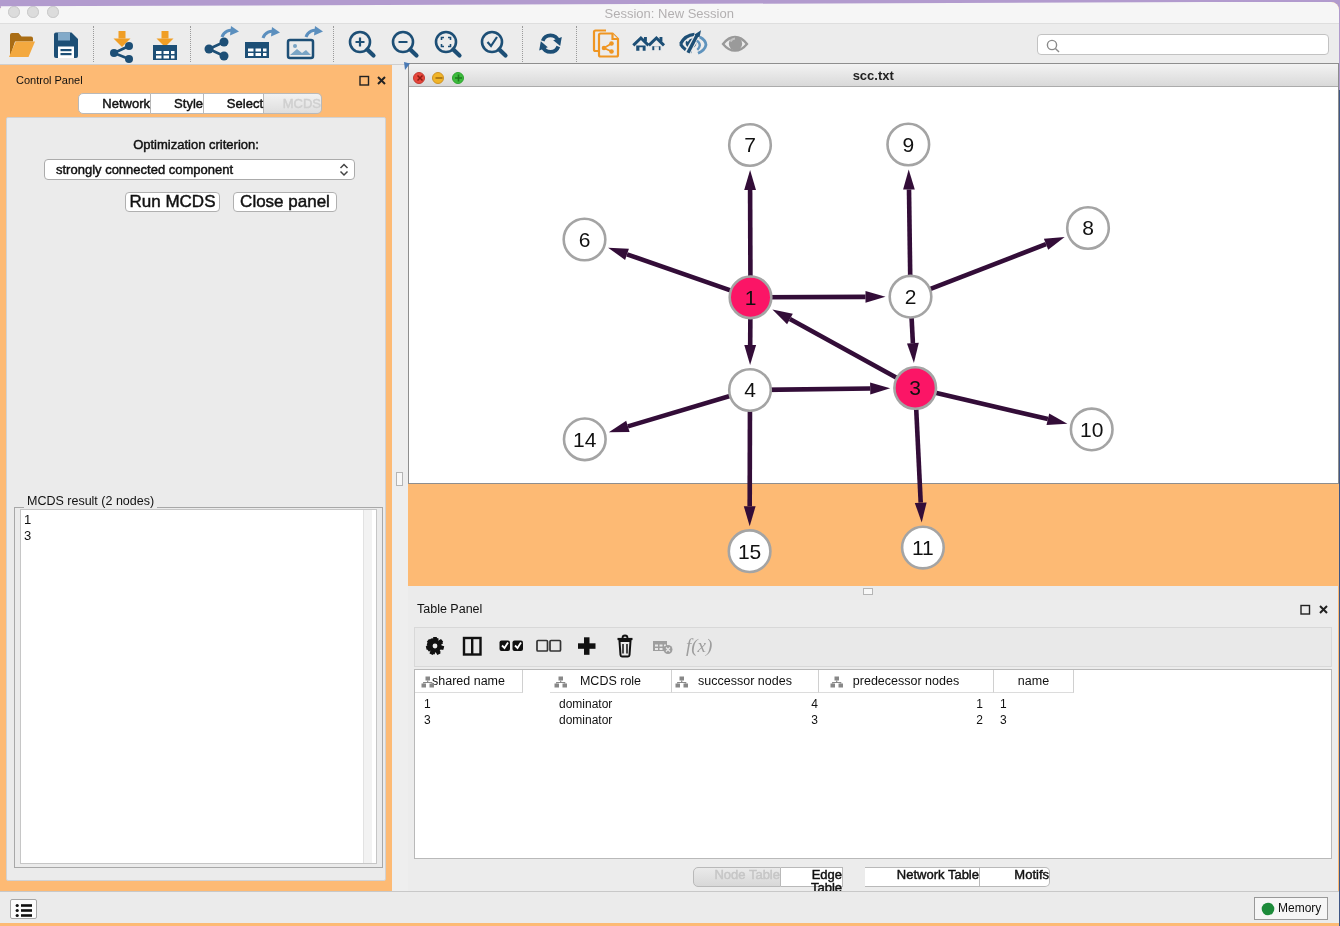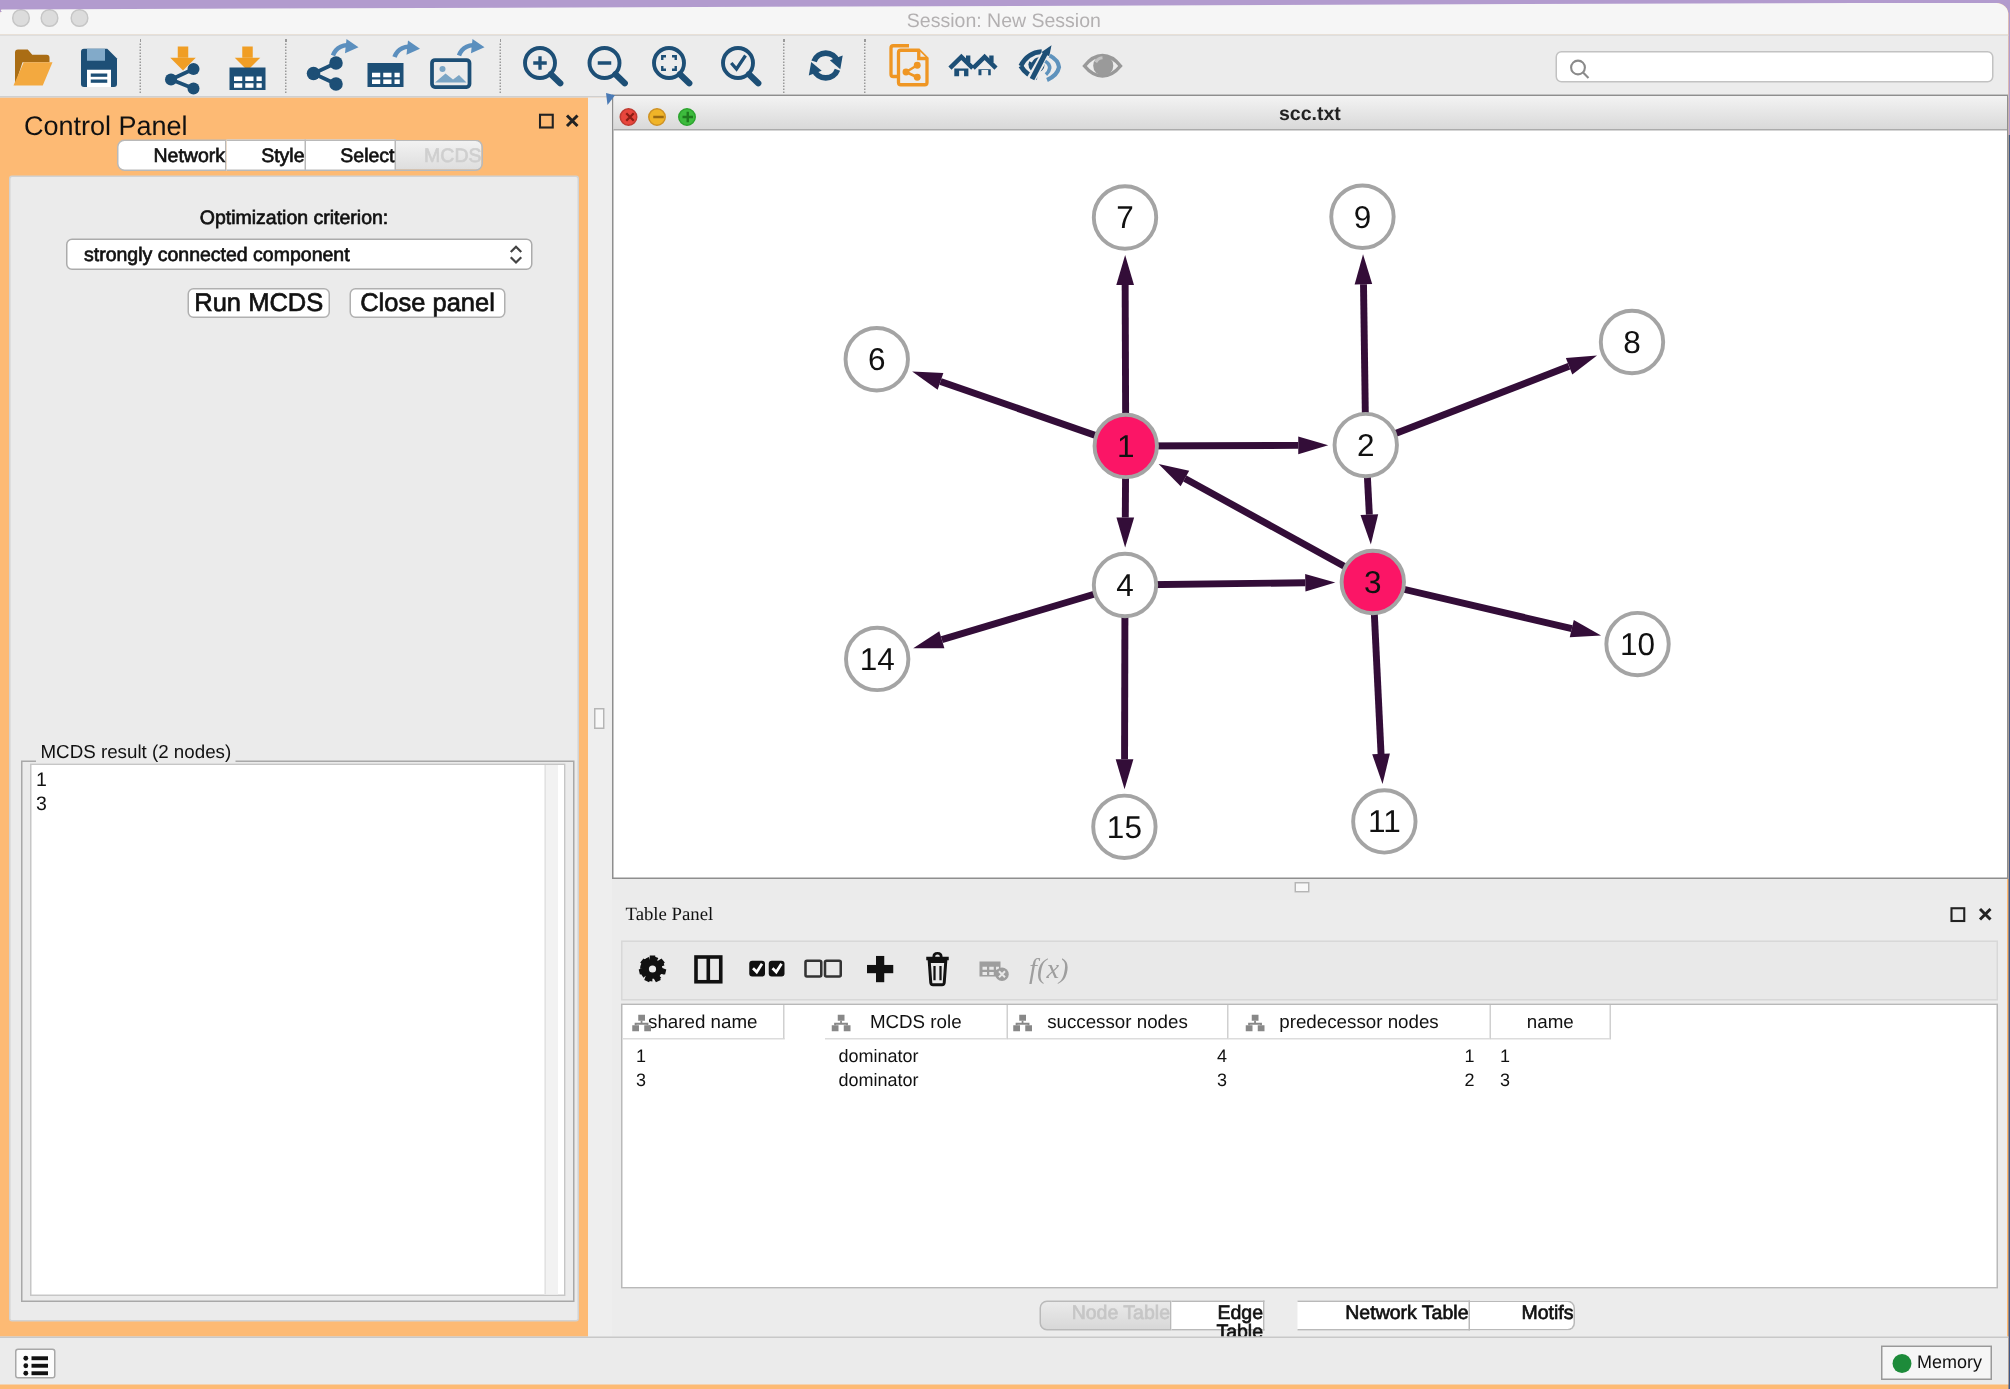--- a/index.html
+++ b/index.html
@@ -7,42 +7,42 @@
 body { background:#b19bcd; font-family:"Liberation Sans", sans-serif; position:relative; }
 .abs { position:absolute; }
 #win { left:0; top:2px; width:1338.5px; height:924px; background:#fdba74; border-radius:8px 8px 0 0; overflow:hidden; }
 #titlebar { left:0; top:0; width:100%; height:21px; background:#f6f6f6; }
 .tl { width:11.5px; height:11.5px; border-radius:50%; background:#dcdcdc; border:1px solid #c6c6c6; top:4px; }
 #title { width:100%; top:4px; text-align:center; font-size:13px; color:#b3b0b1; }
 #toolbar { left:0; top:21px; width:100%; height:42px; background:#ececec; border-top:1px solid #dedede; border-bottom:1px solid #cfcfcf; }
 .tsep { top:2px; width:1px; height:36px; border-left:1px dotted #9a9a9a; }
 #searchbox { left:1037px; top:10px; width:292px; height:21px; background:#fff; border:1px solid #c2c2c2; border-radius:4px; }
 
-#cp-title { left:16px; top:71.5px; font-size:18px; color:#111; }
+#cp-title { left:16px; top:71.5px; font-size:11px; color:#111; }
 #cp-pane { left:6px; top:115px; width:380px; height:764px; background:#ebebeb; border:1px solid #d2d2d2; border-radius:2px; }
 .tab { top:91px; height:21px; background:#fff; border:1px solid #b9b9b9; border-left:none; font-size:13px; -webkit-text-stroke:0.45px #111; color:#111; text-align:right; line-height:19px; }
 #opt-label { left:6px; top:135px; width:380px; text-align:center; font-size:13px; -webkit-text-stroke:0.45px #111; color:#111; }
 #opt-select { left:44px; top:157px; width:311px; height:21px; background:#fff; border:1px solid #ababab; border-radius:4px; font-size:13px; -webkit-text-stroke:0.45px #111; line-height:19px; padding-left:11px; color:#111; }
 .btn { top:190px; height:20px; background:#fff; border:1px solid #b0b0b0; border-radius:4px; font-size:17px; -webkit-text-stroke:0.45px #111; text-align:center; line-height:18px; color:#111;margin-left:31px; }
 #fieldset { left:14px; top:505px; width:369px; height:361px; border:1px solid #a8a8a8; }
 #legend { left:24px; top:492px; font-size:12.5px; color:#111; background:#ebebeb; padding:0 3px; }
 #fs-white { left:20px; top:507px; width:357px; height:355px; background:#fff; border:1px solid #c6c6c6; font-size:13px; line-height:16px; padding:2px 0 0 3px; color:#111; }
 #fs-scroll { left:363px; top:508px; width:9px; height:353px; background:#f2f2f2; border-left:1px solid #e2e2e2; }
 
 #vsplit { left:392px; top:63px; width:16px; height:827px; background:#eeeeee; }
 #hsplit { left:408px; top:584px; width:930px; height:14px; background:#ebebeb; }
 .handle { background:#f8f8f8; border:1px solid #b5b5b5; }
 
-#cwin { left:408px; top:61px; width:930.5px; height:523px; border:1px solid #8e8e8e; background:#fff; }
+#cwin { left:408px; top:61px; width:930.5px; height:421px; border:1px solid #8e8e8e; background:#fff; }
 #cwin-tb { left:0; top:0; width:100%; height:23px; background:linear-gradient(#f3f3f3,#d9d9d9); border-bottom:1px solid #ababab; }
 #cwin-title { width:100%; top:4px; text-align:center; font-size:13px; font-weight:bold; color:#222; }
 .cl { width:12px; height:12px; border-radius:50%; top:7.5px; }
 
 #tp { left:408px; top:598px; width:930px; height:292px; background:#ececec; }
-#tp-title { left:9px; top:2px; font-size:12.5px; color:#111;font-family:Liberation Serif, serif; }
+#tp-title { left:9px; top:2px; font-size:12.5px; color:#111; }
 #tp-toolbar { left:6px; top:27px; width:918px; height:40px; background:#e9e9e9; border:1px solid #d8d8d8; }
 #tbl { left:6px; top:69px; width:918px; height:190px; background:#fff; border:1px solid #b9b9b9; }
 .th { top:0; height:23px; border-right:1px solid #d0d0d0; border-bottom:1px solid #dcdcdc; font-size:12.5px; color:#111; text-align:center; line-height:23px; }
 .td { font-size:12px; color:#111; }
 .btab { top:266.5px; height:20.5px; background:#fff; border:1px solid #b9b9b9; border-left:none; font-size:13px; -webkit-text-stroke:0.45px #111; color:#111; text-align:right; line-height:13px; padding-top:0px; }
 
 #status { left:0; top:889px; width:100%; height:32px; background:#ebebeb; border-top:1px solid #c8c8c8; }
 #st-btn { left:10px; top:7px; width:27px; height:20px; background:#fcfcfc; border:1px solid #a8a8a8; border-radius:2px; }
 #mem-btn { left:1254px; top:5px; width:74px; height:23px; background:#f6f6f6; border:1px solid #999; font-size:12px; color:#111; }
 </style>

